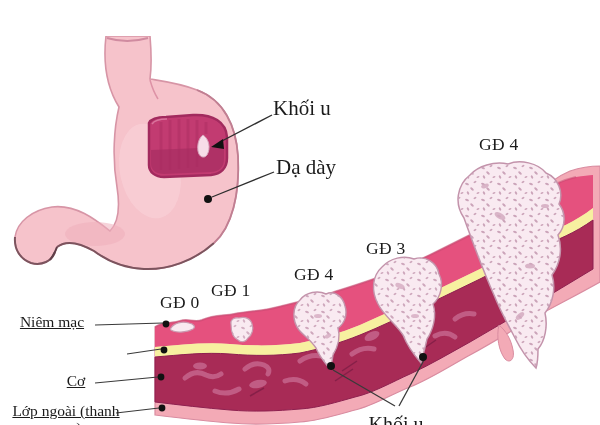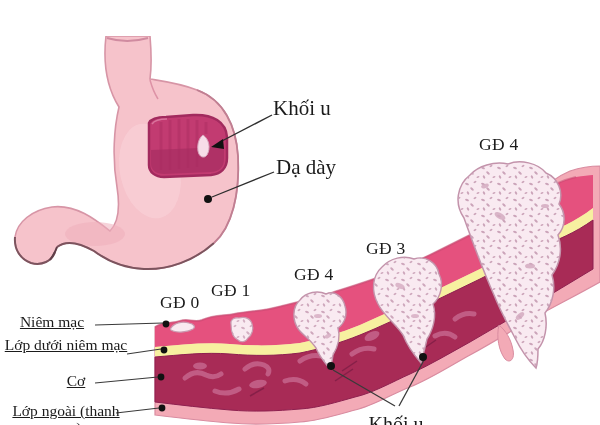--- a/index.html
+++ b/index.html
@@ -188,18 +188,17 @@
   <div class="label big-label" style="left:273px;top:60px;">Khối u</div>
   <div class="label big-label" style="left:276px;top:119px;text-align:right;">Dạ dày</div>
 
   <div class="label stage-label" style="left:160px;top:256px;">GĐ 0</div>
   <div class="label stage-label" style="left:211px;top:244px;text-align:center;">GĐ 1</div>
   <div class="label stage-label" style="left:294px;top:228px;">GĐ 4</div>
   <div class="label stage-label" style="left:366px;top:202px;">GĐ 3</div>
   <div class="label stage-label" style="left:479px;top:98px;">GĐ 4</div>
 
   <div class="label layer-label" style="left:0px;top:277px;width:104px;">Niêm mạc</div>
-  <div class="label layer-label" style="left:4px;top:300px;width:124px;">Lớp dưới niêm mạc</div>
   <div class="label layer-label" style="left:24px;top:336px;width:104px;">Cơ</div>
   <div class="label layer-label" style="left:4px;top:366px;width:124px;">Lớp ngoài (thanh mạc)</div>
 
   <div class="label bottom-label" style="left:357px;top:377px;width:78px;">Khối u</div>
 </div>
 
 </body></html>

